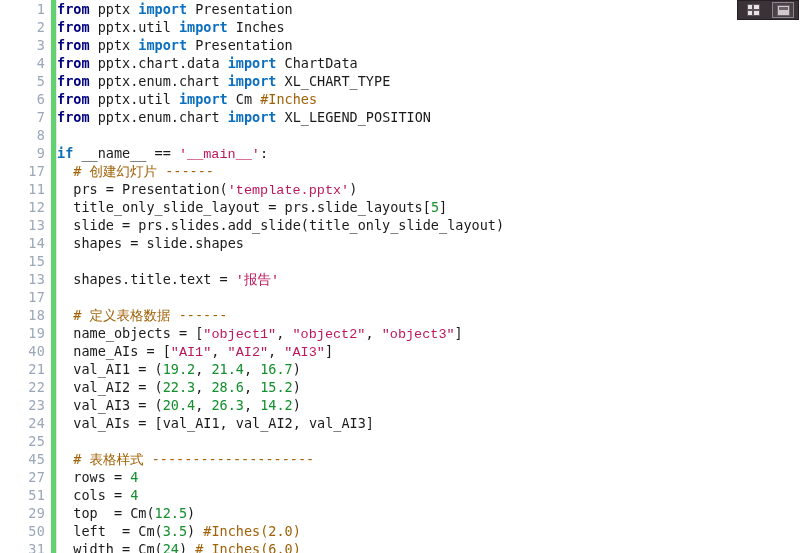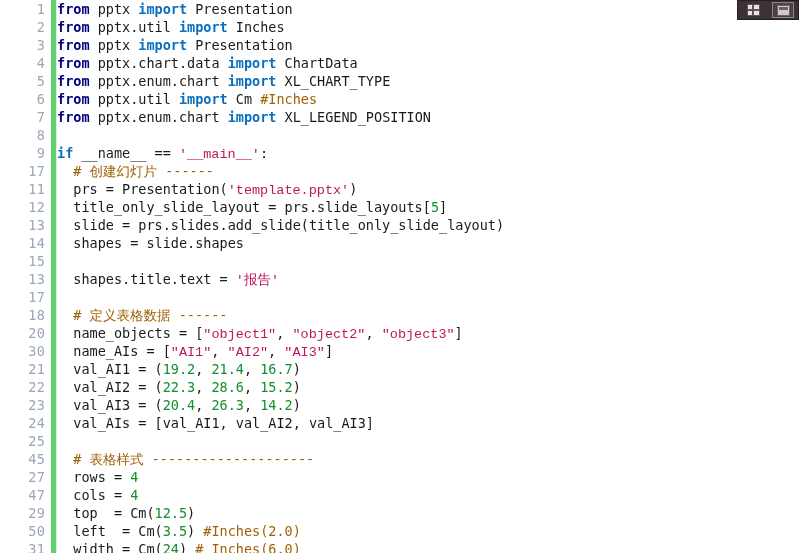--- a/index.html
+++ b/index.html
@@ -200,24 +200,24 @@
         <div class="gutter-row">
           <span class="lineno">13</span>
         </div>
         <div class="gutter-row">
           <span class="lineno">17</span>
         </div>
         <div class="gutter-row">
           <span class="lineno">18</span>
         </div>
         <div class="gutter-row">
-          <span class="lineno">20</span>
-        </div>
-        <div class="gutter-row">
-          <span class="lineno">30</span>
+          <span class="lineno">19</span>
+        </div>
+        <div class="gutter-row">
+          <span class="lineno">40</span>
         </div>
         <div class="gutter-row">
           <span class="lineno">21</span>
         </div>
         <div class="gutter-row">
           <span class="lineno">22</span>
         </div>
         <div class="gutter-row">
           <span class="lineno">23</span>
         </div>
@@ -227,21 +227,21 @@
         <div class="gutter-row">
           <span class="lineno">25</span>
         </div>
         <div class="gutter-row">
           <span class="lineno">45</span>
         </div>
         <div class="gutter-row">
           <span class="lineno">27</span>
         </div>
         <div class="gutter-row">
-          <span class="lineno">47</span>
+          <span class="lineno">51</span>
         </div>
         <div class="gutter-row">
           <span class="lineno">29</span>
         </div>
         <div class="gutter-row">
           <span class="lineno">50</span>
         </div>
         <div class="gutter-row">
           <span class="lineno">31</span>
         </div>

